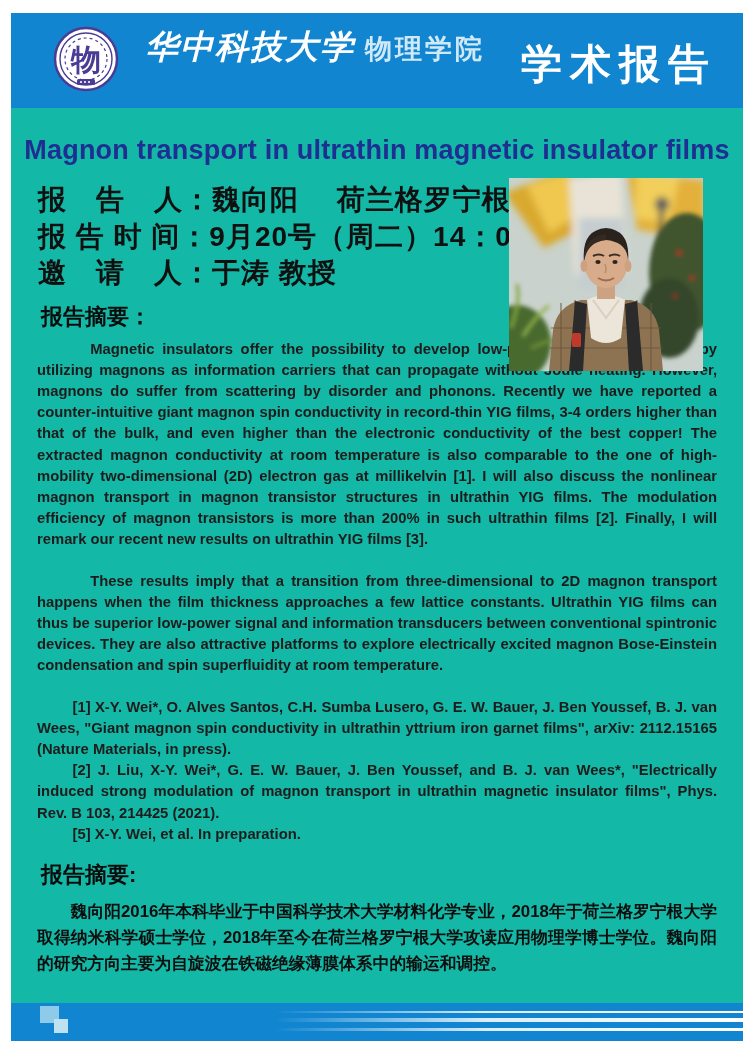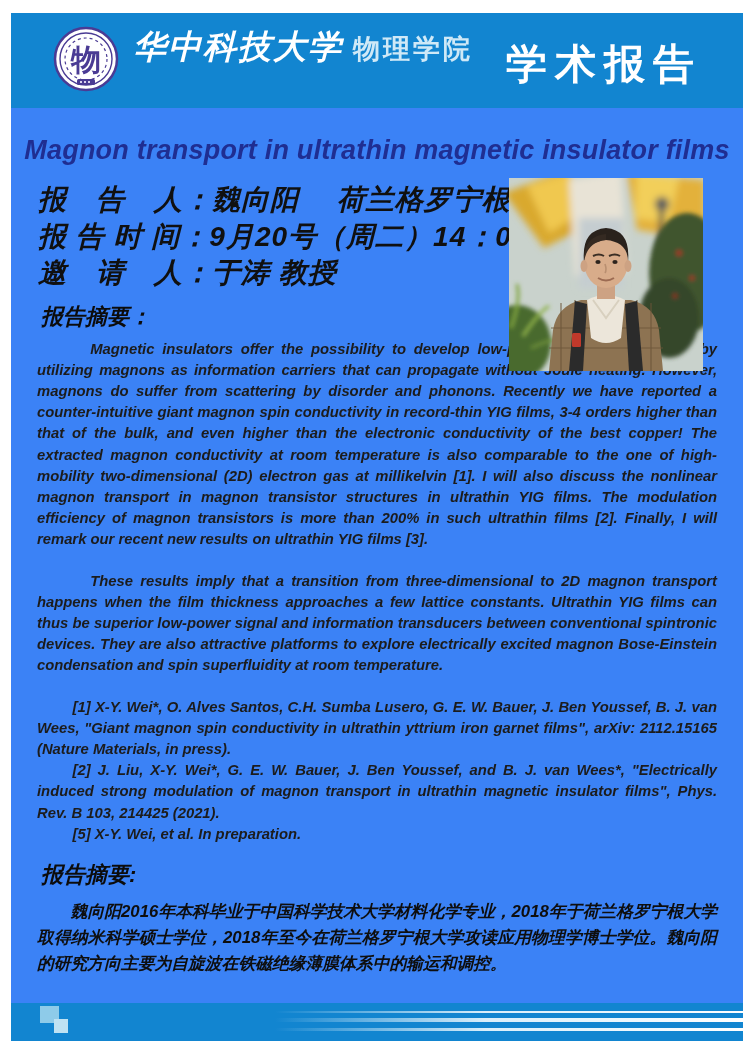--- a/index.html
+++ b/index.html
@@ -8,31 +8,31 @@
     font-family:"Liberation Sans", sans-serif; overflow:hidden;
   }
   .poster { position:absolute; left:11px; top:13px; width:732px; height:1028px; }
 
   
   .header { position:absolute; top:0; left:0; right:0; height:95px; background:#1285d0; }
   .logo { position:absolute; left:42px; top:13px; width:66px; height:68px; }
   .uni-block { position:absolute; left:122px; top:12px; white-space:nowrap; }
   .uni-cn {
     font-family:"DejaVu Serif", serif; font-style:italic; font-weight:bold;
-    font-size:33px; color:#ffffff; letter-spacing:2px;
+    font-size:33px; color:#ffffff; letter-spacing:2px;margin-left:12px;
   }
   .school-cn { font-size:27px; color:#cfe9f7; font-weight:700; margin-left:10px; letter-spacing:3px; }
   .uni-en { font-size:10px; color:#f2fafd; font-weight:bold; margin-top:7px; letter-spacing:0.3px; }
   .banner {
-    position:absolute; right:41px; top:24px; font-size:41px; color:#ffffff;
+    position:absolute; right:26px; top:24px; font-size:41px; color:#ffffff;
     font-weight:bold; letter-spacing:8px; white-space:nowrap;
   }
 
   
-  .content { position:absolute; top:95px; left:0; right:0; bottom:38px; background:#3b82f6;font-style:italic; }
+  .content { position:absolute; top:95px; left:0; right:0; bottom:38px; background:#14b8a6; }
   .title {
     text-align:center; padding-top:27px; font-size:27px; font-weight:bold;
     color:#1f2e92; letter-spacing:0.2px;
   }
   .info { margin:16px 0 0 27px; }
   .info-line { font-size:28px; font-weight:bold; color:#101010; line-height:36.5px; letter-spacing:1px; }
   .photo {
     position:absolute; top:70px; right:40px; width:194px; height:193px; overflow:hidden;
   }
   .section-heading { margin:10px 0 0 30px; font-size:22px; font-weight:bold; color:#0c0c0c; }

